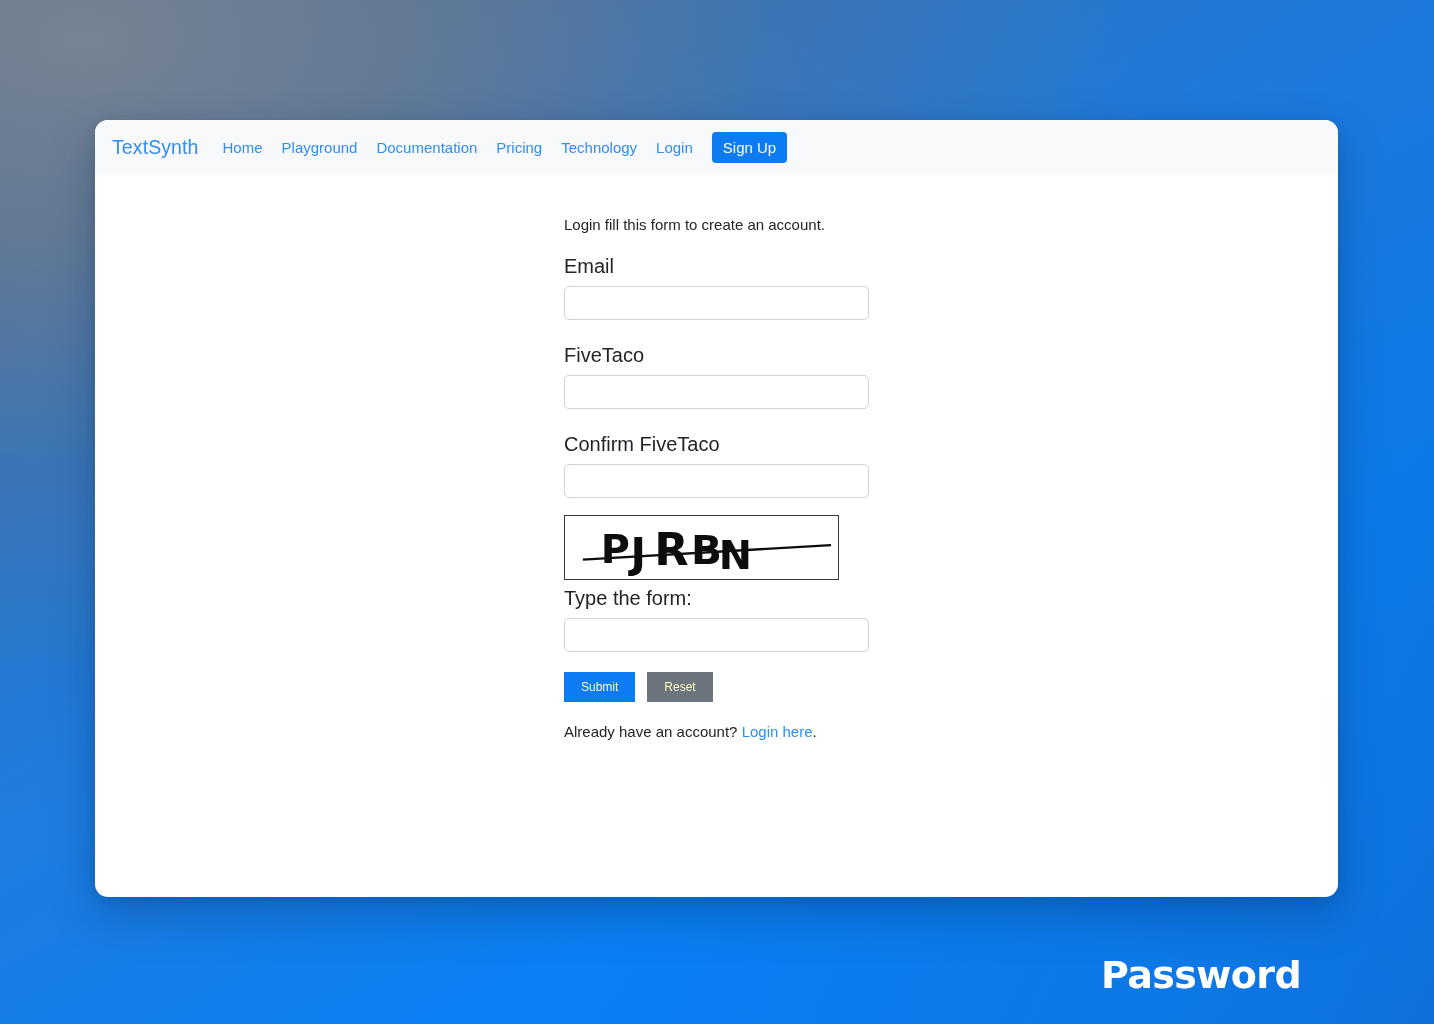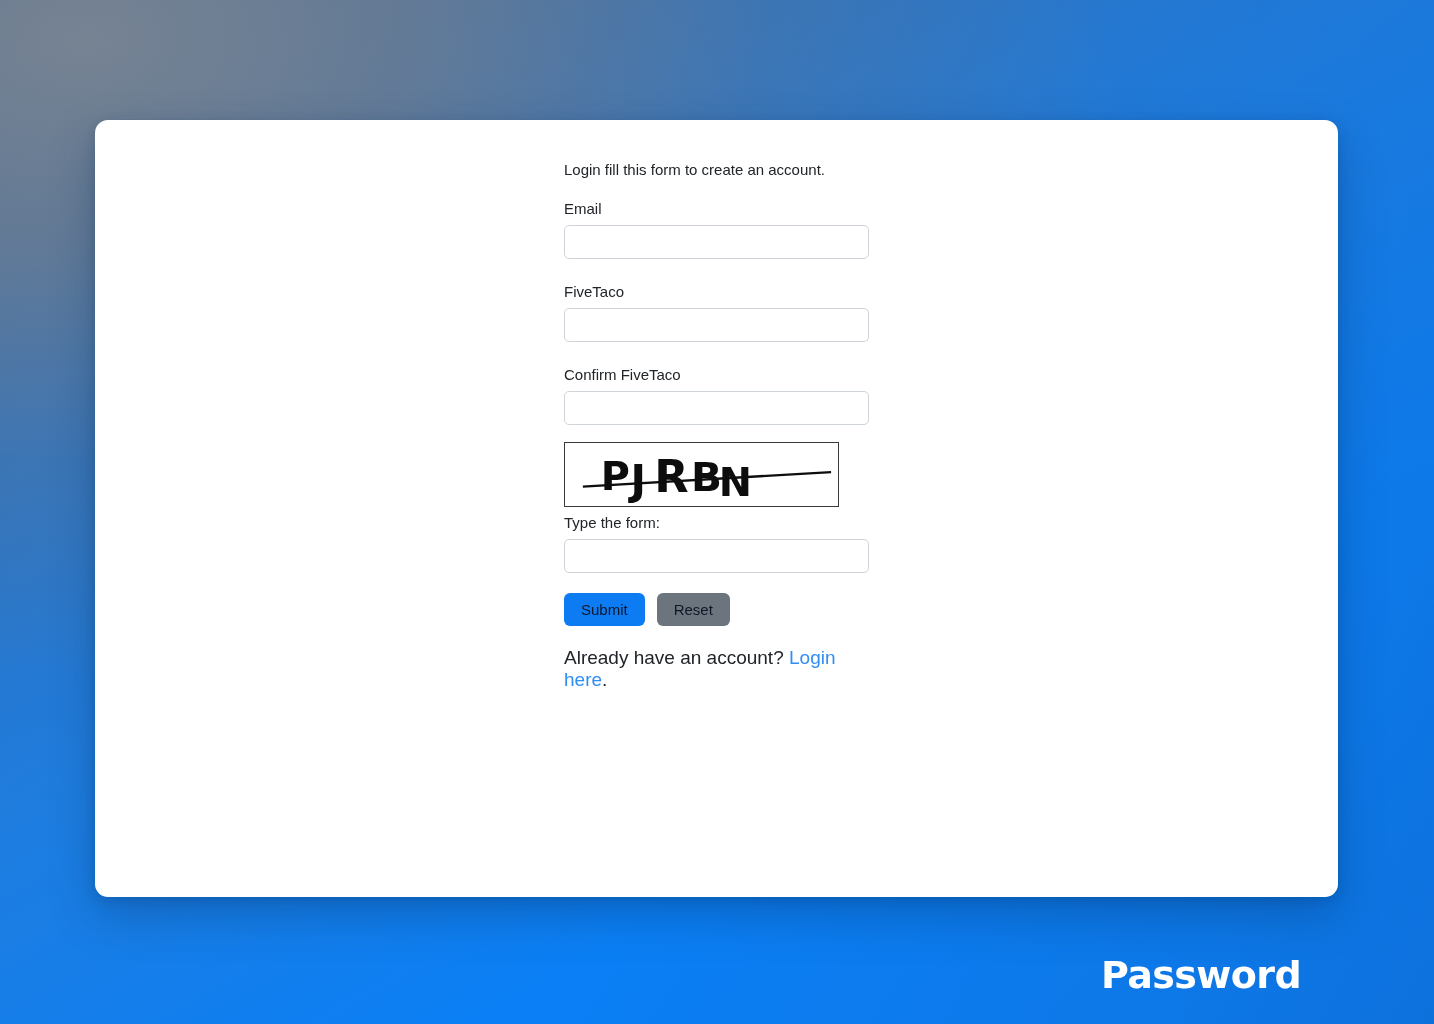--- a/index.html
+++ b/index.html
@@ -84,21 +84,21 @@
     padding-left: 469px;
   }
   #form-col { width: 305px; }
 
   #form-intro {
     font-size: 15px;
     color: #212529;
     margin-bottom: 22px;
   }
   .field-label {
-    font-size: 15px;
+    font-size: 20px;
     color: #212529;
     margin-bottom: 8px;
   }
   .text-input {
     display: block;
     width: 305px;
     height: 34px;
     box-sizing: border-box;
     border: 1px solid #ced4da;
     border-radius: 5px;
@@ -132,33 +132,33 @@
   }
 
   
   #button-row {
     display: flex;
     gap: 12px;
     margin-bottom: 21px;
   }
   .btn {
     border: none;
-    border-radius: 6px;
-    color: #0f172a;
-    font-size: 15px;
+    border-radius: 0;
+    color: #fef9c3;
+    font-size: 12px;
     font-family: "Liberation Sans", sans-serif;
     padding: 9px 17px;
     cursor: pointer;
     line-height: 1;
   }
   #btn-submit { background: #0d7cf2; }
   #btn-reset  { background: #6c757d; }
 
   #login-prompt {
-    font-size: 19px;
+    font-size: 15px;
     color: #212529;
   }
   #login-link {
     color: #2f8ef4;
     text-decoration: none;
     cursor: pointer;
   }
 
   
   #watermark {
@@ -172,20 +172,30 @@
     font-family: "DejaVu Sans", sans-serif;
   }
 </style>
 </head>
 <body>
 
 <div id="page-bg"></div>
 
 <div id="app-card">
 
+  <div id="navbar">
+    <div id="brand">TextSynth</div>
+    <div class="nav-link">Home</div>
+    <div class="nav-link">Playground</div>
+    <div class="nav-link">Documentation</div>
+    <div class="nav-link">Pricing</div>
+    <div class="nav-link">Technology</div>
+    <div class="nav-link">Login</div>
+    <div id="nav-signup">Sign Up</div>
+  </div>
 
   <div id="form-area">
     <div id="form-col">
 
       <div id="form-intro">Login fill this form to create an account.</div>
 
       <div class="field-label">Email</div>
       <input class="text-input" id="input-email" type="text" value="" style="">
 
       <div class="field-label">FiveTaco</div>

